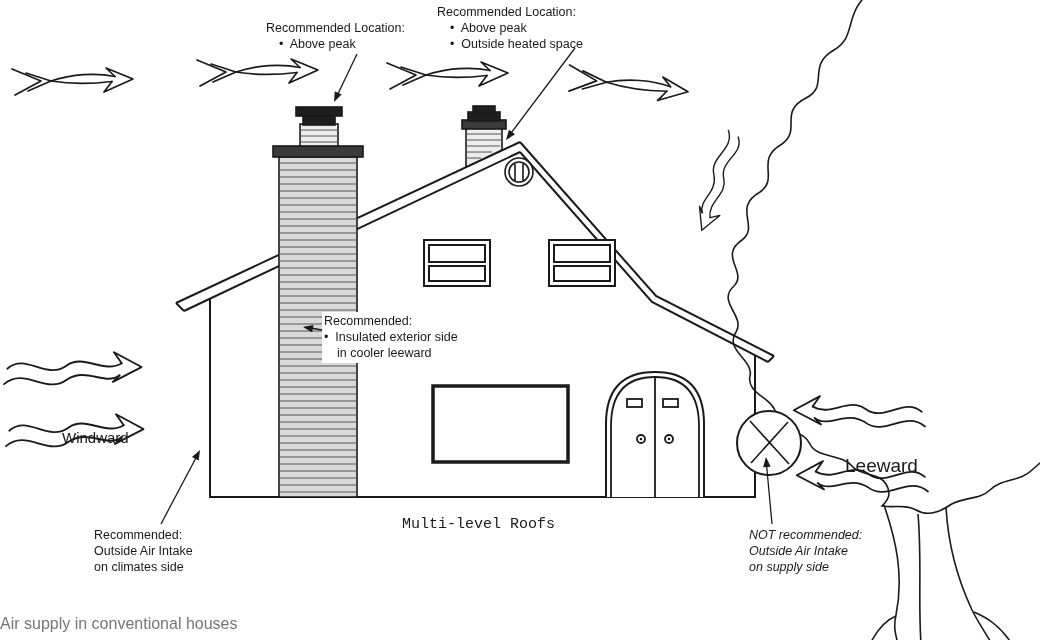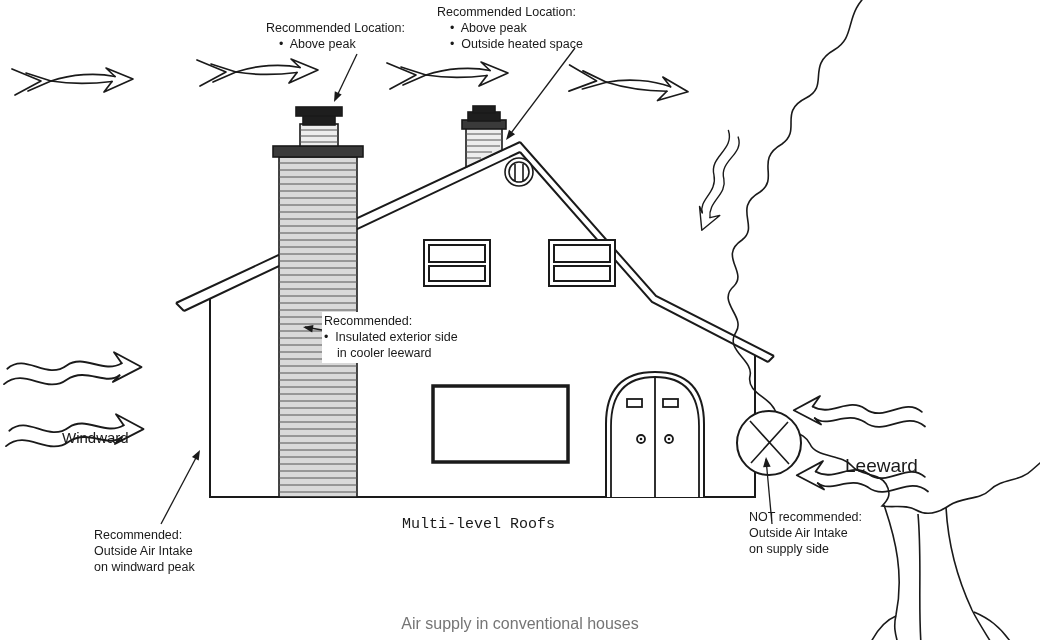--- a/index.html
+++ b/index.html
@@ -4,21 +4,21 @@
 <style>
   * { margin:0; padding:0; box-sizing:border-box; }
   html,body { background:#ffffff; font-family:"Liberation Sans", sans-serif; }
   .stage { position:relative; width:1040px; height:640px; background:#ffffff; overflow:hidden; }
   .stage > svg { position:absolute; left:0; top:0; }
   .ann { position:absolute; font-size:12.5px; line-height:1.28; color:#1a1a1a; }
   .ann span { display:block; white-space:pre; }
   .ann .indent { padding-left:13px; }
   .ann.boxed { background:#ffffff; padding:1px 4px 2px 2px; }
   .side-label { position:absolute; color:#1a1a1a; white-space:pre; }
-  .caption { position:absolute; left:0; right:0; top:615px; text-align:center; font-size:16px; color:#757575; }
+  .caption { position:absolute; left:0; right:0; top:615px; text-align:left; font-size:16px; color:#757575; }
 </style>
 </head>
 <body>
 
 <div class="stage">
 
   <svg width="1040" height="640" viewBox="0 0 1040 640">
     <defs>
       <g id="gust" fill="none" stroke="#1a1a1a" stroke-width="1.7" stroke-linejoin="round" stroke-linecap="round">
         <path d="M0,3 L29,15 L3,29"></path>
@@ -158,24 +158,24 @@
 
   <div class="ann boxed" style="left:322px; top:312px;">
     <span>Recommended:</span>
     <span>•  Insulated exterior side</span>
     <span class="indent">in cooler leeward</span>
   </div>
 
   <div class="ann" style="left:94px; top:527px;">
     <span>Recommended:</span>
     <span>Outside Air Intake</span>
-    <span>on windward peak</span>
+    <span>on climates side</span>
   </div>
 
-  <div class="ann" style="left:749px; top:509px;">
+  <div class="ann" style="left:749px; top:527px;font-style:italic;">
     <span>NOT recommended:</span>
     <span>Outside Air Intake</span>
     <span>on supply side</span>
   </div>
 
   <div class="side-label" style="left:62px; top:389px; font-size:15px;margin-top:40px;">Windward</div>
   <div class="side-label" style="left:838px; top:455px; font-size:19px;margin-left:7px;">Leeward</div>
   <div class="side-label" style="left:402px; top:516px; font-size:15px;font-family:Liberation Mono, monospace;">Multi-level Roofs</div>
 
   <div class="caption">Air supply in conventional houses</div>

